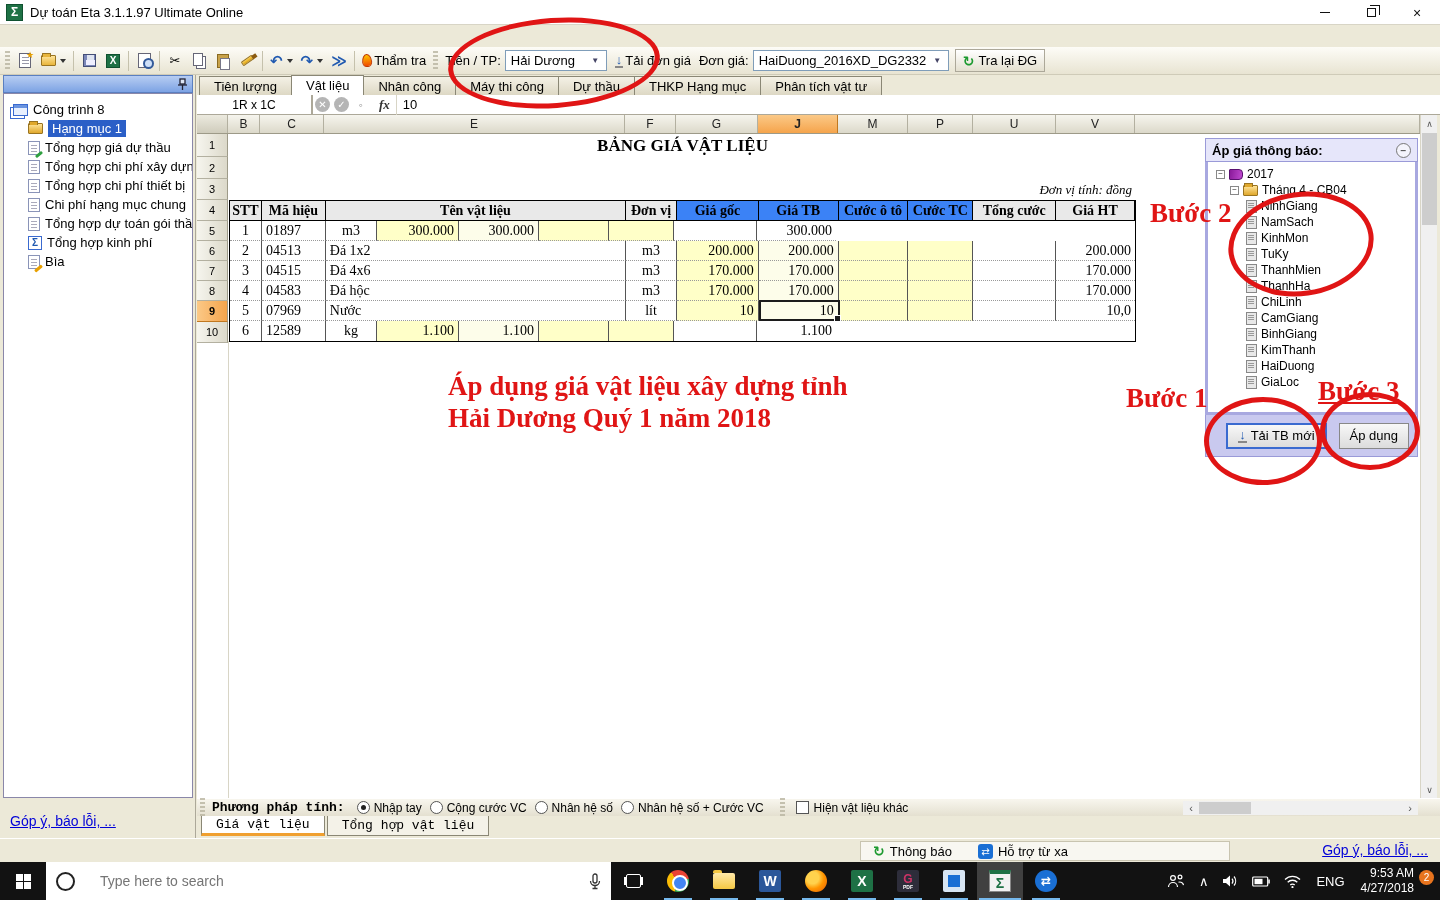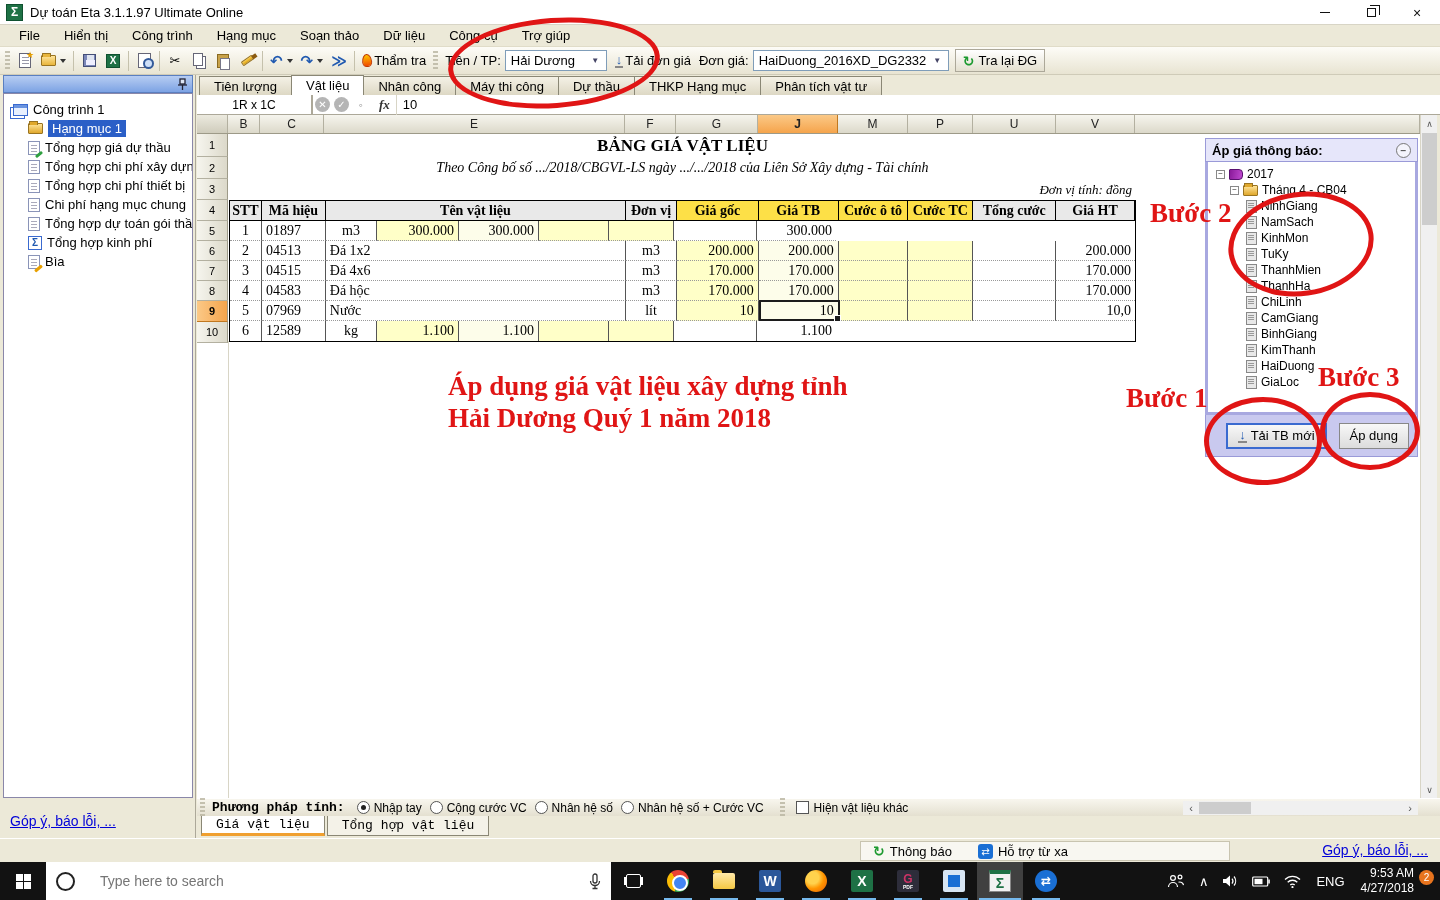--- a/index.html
+++ b/index.html
@@ -104,21 +104,21 @@
   .prow.head { background:#e9e9e9; font-weight:bold; }
   .prow.head .pc { border-right:1px solid #000; border-bottom:1px solid #000; justify-content:center; text-align:center; }
   .pc { height:100%; display:flex; align-items:center; padding:0 4px; font-size:14px; border-right:1px solid #555; overflow:hidden; white-space:nowrap; }
   .prow:not(.head) .pc { border-bottom:1px dotted #999; }
   .prow.last .pc { border-bottom:none; }
   .pc:last-child { border-right:none; }
   .c0{width:32px; justify-content:center;} .c1{width:64px;} .c2{width:301px;} .c3{width:51px; justify-content:center;}
   .c4{width:82px; justify-content:flex-end; background:#ffffc8;} .c5{width:80px; justify-content:flex-end; background:#fdfdе8;}
   .c5{width:80px; justify-content:flex-end; background:#fdfdea;}
   .c6{width:70px; background:#ffffc8;} .c7{width:65px; background:#ffffc8;} .c8{width:83px; justify-content:flex-end;} .c9{width:79px; justify-content:flex-end;}
-  .prow.head .c4,.prow.head .c5,.prow.head .c6,.prow.head .c7 { background:#fde047; }
+  .prow.head .c4,.prow.head .c5,.prow.head .c6,.prow.head .c7 { background:#3b82f6; }
   .sel-cell { position:absolute; left:531px; top:166px; width:81px; height:21px; border:2px solid #1c1c1c; pointer-events:none; }
   .sel-cell:after { content:""; position:absolute; right:-3px; bottom:-3px; width:5px; height:5px; background:#1c1c1c; border:1px solid #fff; }
   .gutter-line { position:absolute; left:31px; top:226px; width:1px; height:457px; background:#d8d5c6; }
   
   .vscroll { position:absolute; left:1420px; top:115px; width:17px; height:683px; background:#f0f0f0; border-left:1px solid #d8d5c6; }
   .vs-btn { width:17px; height:17px; display:flex; align-items:center; justify-content:center; color:#555; font-size:9px; }
   .vs-thumb { position:absolute; left:1px; top:18px; width:15px; height:92px; background:#cdcdcd; }
   .vs-down { position:absolute; bottom:0; }
 
   
@@ -198,21 +198,21 @@
   .ap-btn { height:26px; padding:0 10px; background:linear-gradient(#f8f8f8,#dcdcdc); border:1px solid #888; font-size:13px; display:flex; align-items:center; gap:4px; }
   .ap-btn.primary { border:2px solid #3a6ad0; }
 
   
   .red-ellipse { position:absolute; border:5px solid #e01515; border-radius:50%; z-index:10; pointer-events:none; }
   .e1 { left:448px; top:18px; width:212px; height:90px; transform:rotate(-4deg); }
   .e2 { left:1228px; top:192px; width:146px; height:104px; transform:rotate(-8deg); }
   .e3 { left:1204px; top:397px; width:118px; height:88px; }
   .e4 { left:1320px; top:392px; width:100px; height:78px; }
   .red-step { position:absolute; color:#e01515; font-family:"Liberation Serif","DejaVu Serif",serif; font-weight:bold; font-size:27px; z-index:11; pointer-events:none; }
-  .s1 { left:1126px; top:383px; } .s2 { left:1150px; top:198px; } .s3 { left:1318px; top:362px; }
+  .s1 { left:1126px; top:383px; } .s2 { left:1150px; top:198px; } .s3 { left:1318px; top:376px;text-decoration:underline; }
   .red-note { position:absolute; left:448px; top:370px; width:460px; color:#e01515; font-family:"Liberation Serif","DejaVu Serif",serif; font-weight:bold; font-size:27px; line-height:32px; z-index:11; pointer-events:none; }
 </style>
 </head>
 <body>
 
 <div class="screen">
 
   <div class="titlebar">
     <span class="appicon">Σ</span>
     <span class="title-text">Dự toán Eta 3.1.1.97 Ultimate Online</span>
@@ -220,30 +220,20 @@
       <span class="wc">
           <span class="min-line"></span>
         </span>
       <span class="wc">
           <span class="restore-box"></span>
         </span>
       <span class="wc">×</span>
     </div>
   </div>
 
-  <div class="menubar">
-    <span class="menu-item">File</span>
-    <span class="menu-item">Hiển thị</span>
-    <span class="menu-item">Công trình</span>
-    <span class="menu-item">Hạng mục</span>
-    <span class="menu-item">Soạn thảo</span>
-    <span class="menu-item">Dữ liệu</span>
-    <span class="menu-item">Công cụ</span>
-    <span class="menu-item">Trợ giúp</span>
-  </div>
 
   <div class="toolbar">
     <span class="grip"></span>
     <span class="tbtn">
         <span class="ic ic-page">
           <span class="ic-star">★</span>
         </span>
       </span>
     <span class="tbtn">
         <span class="ic ic-folder"></span>
@@ -317,21 +307,21 @@
           <g stroke="#223" stroke-width="1.3" fill="#dde6f5">
             <rect x="3" y="1" width="5" height="5"></rect>
             <line x1="1" y1="7" x2="10" y2="7"></line>
             <line x1="5.5" y1="7" x2="5.5" y2="12"></line>
           </g>
         </svg>
     </div>
     <div class="tree-box">
       <div class="trow">
         <span class="ti ti-project"></span>
-        <span class="tlabel">Công trình 1</span>
+        <span class="tlabel">Công trình 8</span>
       </div>
       <div class="trow child">
         <span class="ti ti-folder"></span>
         <span class="tlabel sel">Hạng mục 1</span>
       </div>
       <div class="trow child">
         <span class="ti ti-doc ti-doc-edit"></span>
         <span class="tlabel">Tổng hợp giá dự thầu</span>
       </div>
       <div class="trow child">
@@ -403,21 +393,20 @@
       <div class="rh" style="height:21px">4</div>
       <div class="rh" style="height:20px">5</div>
       <div class="rh" style="height:20px">6</div>
       <div class="rh" style="height:20px">7</div>
       <div class="rh" style="height:20px">8</div>
       <div class="rh selrow" style="height:21px">9</div>
       <div class="rh" style="height:21px">10</div>
     </div>
     <div class="cells">
       <div class="srow-title">BẢNG GIÁ VẬT LIỆU</div>
-      <div class="srow-sub">Theo Công bố số .../2018/CBGVL-LS ngày .../.../2018 của Liên Sở Xây dựng - Tài chính</div>
       <div class="srow-unit">Đơn vị tính: đồng</div>
       <div class="pricetable">
         <div class="prow head">
           <span class="pc c0">STT</span>
           <span class="pc c1">Mã hiệu</span>
           <span class="pc c2">Tên vật liệu</span>
           <span class="pc c3">Đơn vị</span>
           <span class="pc c4">Giá gốc</span>
           <span class="pc c5">Giá TB</span>
           <span class="pc c6">Cước ô tô</span>

